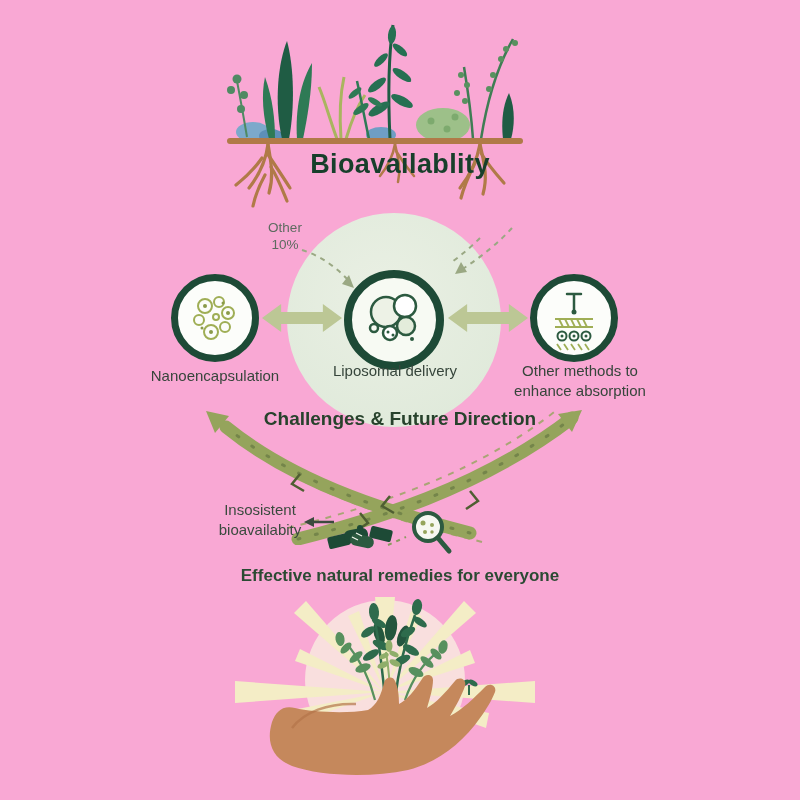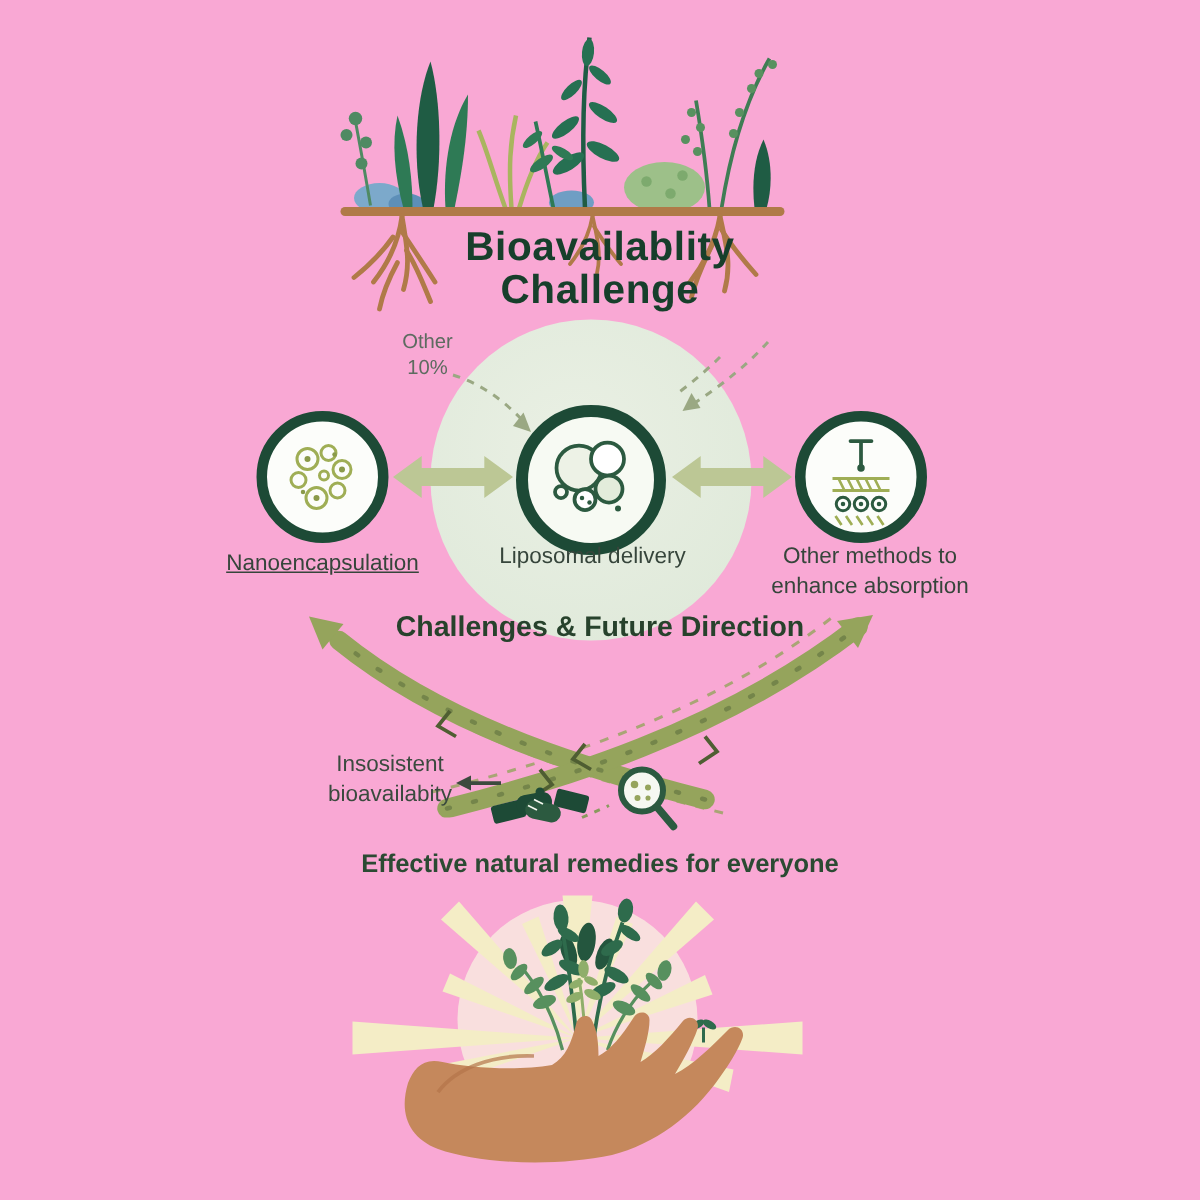--- a/index.html
+++ b/index.html
@@ -132,21 +132,20 @@
         <path d="M295,139 C292,156 285,170 275,183"></path>
           <path d="M295,139 C299,158 303,171 298,189"></path>
         <path d="M296,148 C303,160 311,169 319,178"></path>
           <path d="M290,158 C284,170 279,181 276,193"></path>
       </g>
     </g>
   </svg>
 
   <div class="abs title">
     <span>Bioavailablity</span>
-    <span>Challenge</span>
   </div>
 
   <div class="abs note">
     <span>Other</span>
     <span>10%</span>
   </div>
 
   <svg class="abs layer" style="left:240px; top:212px;" width="320" height="85" viewBox="0 0 320 85">
     <path d="M62,38 Q88,46 110,70" stroke="#9aa883" stroke-width="2" stroke-dasharray="5,5" fill="none"></path>
     <polygon points="114,76 102,72 109,63" fill="#9aa883"></polygon>
@@ -215,21 +214,21 @@
     </svg>
   </div>
 
   <svg class="abs icons" style="left:262px; top:301px;" width="80" height="34" viewBox="0 0 92 34" preserveAspectRatio="none">
     <polygon points="0,17 22,3 22,11 70,11 70,3 92,17 70,31 70,23 22,23 22,31" fill="#bcc795"></polygon>
   </svg>
   <svg class="abs icons" style="left:448px; top:301px;" width="80" height="34" viewBox="0 0 92 34" preserveAspectRatio="none">
     <polygon points="0,17 22,3 22,11 70,11 70,3 92,17 70,31 70,23 22,23 22,31" fill="#bcc795"></polygon>
   </svg>
 
-  <div class="abs method-label" style="left:130px; top:366px; width:170px;text-decoration:underline;">
+  <div class="abs method-label" style="left:130px; top:366px; width:170px;">
     <span>Nanoencapsulation</span>
   </div>
   <div class="abs method-label" style="left:317px; top:361px; width:156px;">
     <span>Liposomal delivery</span>
   </div>
   <div class="abs method-label" style="left:496px; top:361px; width:168px;">
     <span>Other methods to</span>
     <span>enhance absorption</span>
   </div>
 

